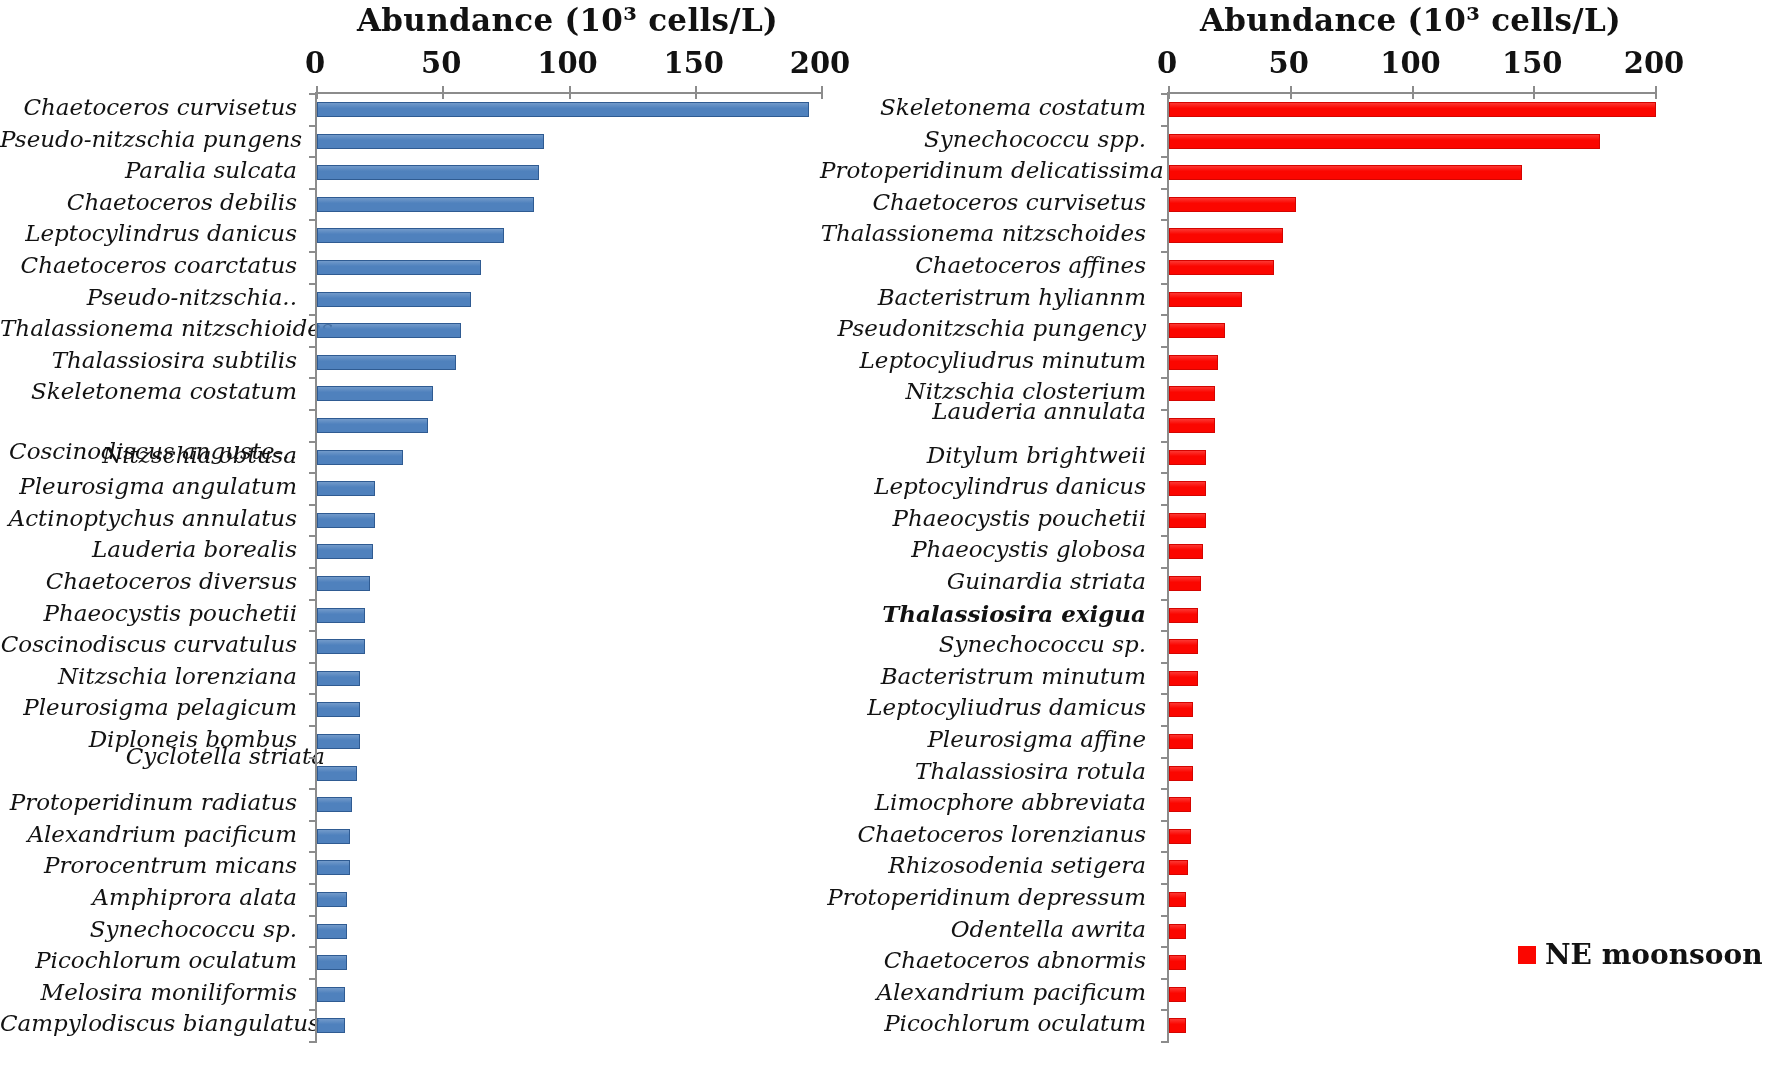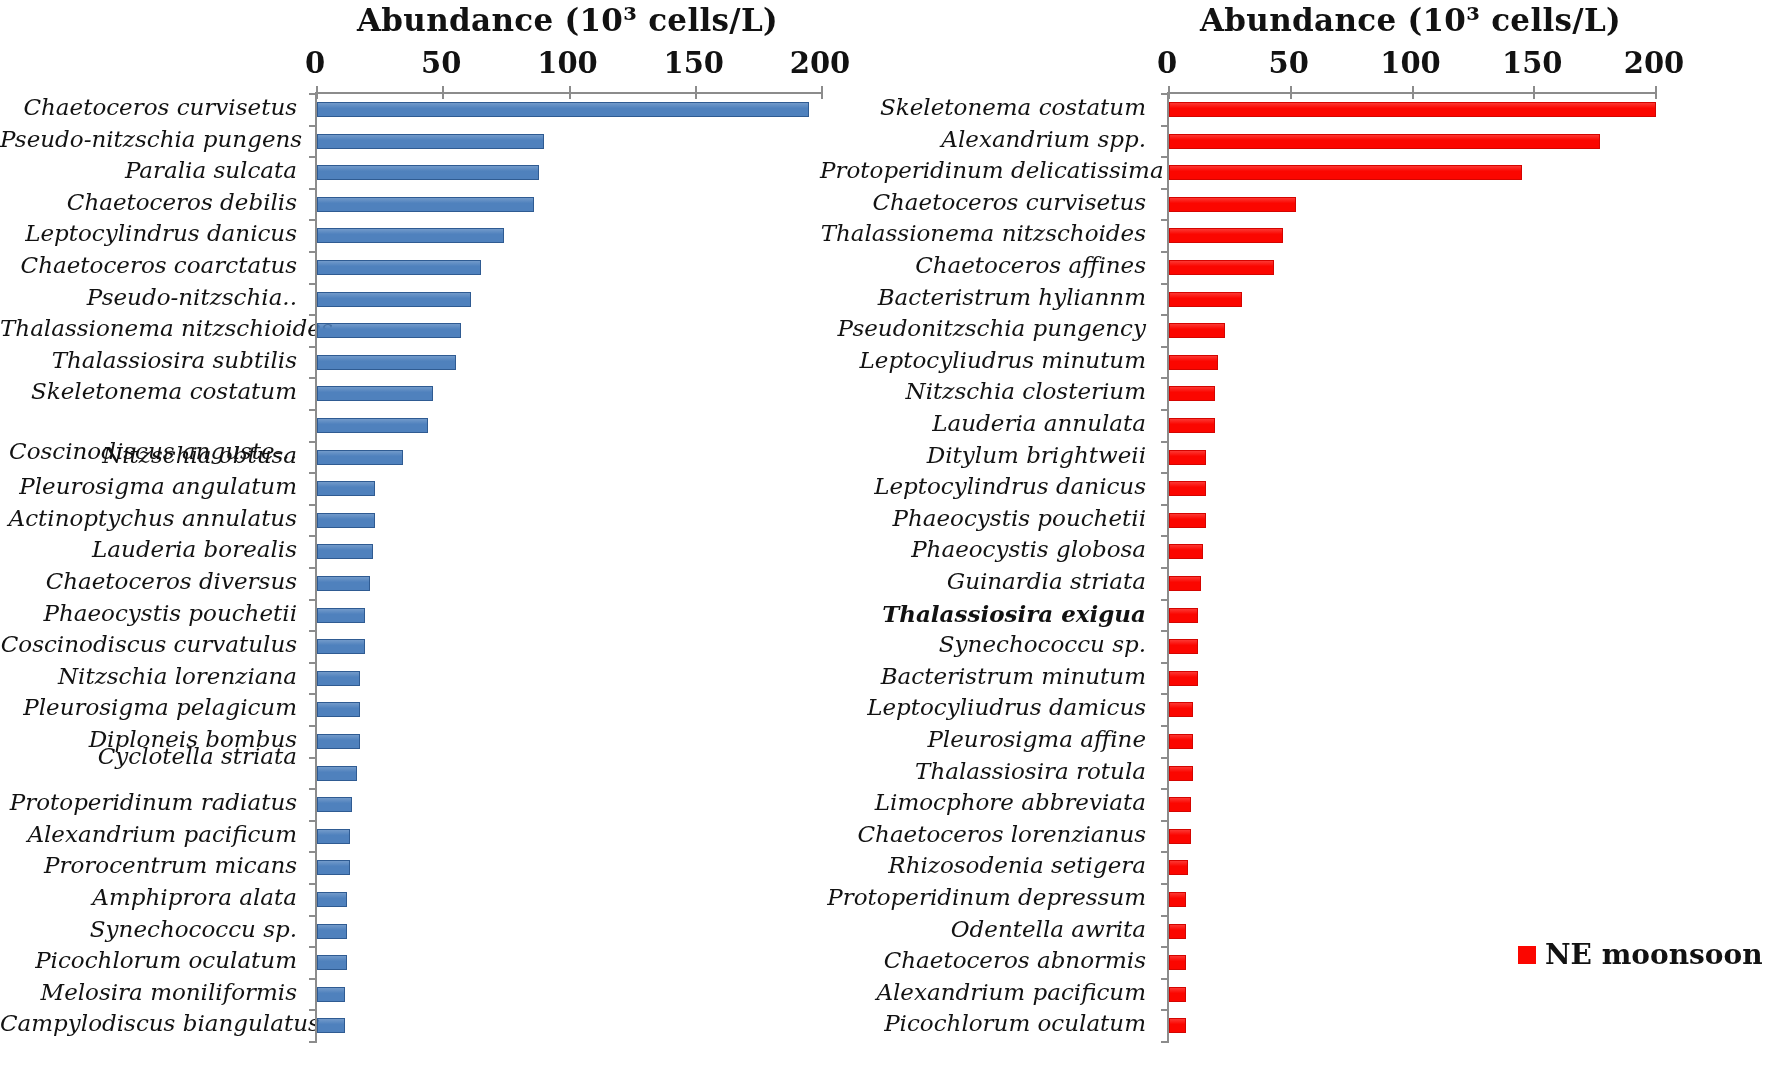--- a/index.html
+++ b/index.html
@@ -66,21 +66,21 @@
         <div class="cat-label" style="top: 347.6px;">Nitzschia obtusa</div>
         <div class="cat-label" style="top: 379.2px;">Pleurosigma angulatum</div>
         <div class="cat-label" style="top: 410.8px; font-style: italic;">Actinoptychus annulatus</div>
         <div class="cat-label" style="top: 442.4px;">Lauderia borealis</div>
         <div class="cat-label" style="top: 474px;">Chaetoceros diversus</div>
         <div class="cat-label" style="top: 505.6px;">Phaeocystis pouchetii</div>
         <div class="cat-label" style="top: 537.2px;">Coscinodiscus curvatulus</div>
         <div class="cat-label" style="top: 568.8px;">Nitzschia lorenziana</div>
         <div class="cat-label" style="top: 600.4px;">Pleurosigma pelagicum</div>
         <div class="cat-label" style="top: 632px;">Diploneis bombus</div>
-        <div class="cat-label" style="top: 649px;">Cyclotella striata</div>
+        <div class="cat-label" style="top: 649px; margin-left: 28px;">Cyclotella striata</div>
         <div class="cat-label" style="top: 695.2px;">Protoperidinum radiatus</div>
         <div class="cat-label" style="top: 726.8px;">Alexandrium pacificum</div>
         <div class="cat-label" style="top: 758.4px;">Prorocentrum micans</div>
         <div class="cat-label" style="top: 790px;">Amphiprora alata</div>
         <div class="cat-label" style="top: 821.6px;">Synechococcu sp.</div>
         <div class="cat-label" style="top: 853.2px;">Picochlorum oculatum</div>
         <div class="cat-label" style="top: 884.8px;">Melosira moniliformis</div>
         <div class="cat-label" style="top: 916.4px;">Campylodiscus biangulatus</div>
       </div>
     <div class="plot">
@@ -217,30 +217,30 @@
     <div class="chart-title">Abundance (10³ cells/L)</div>
     <div class="axis-ticks">
         <span class="tick-label" style="left: 0%;">0</span>
         <span class="tick-label" style="left: 25%;">50</span>
         <span class="tick-label" style="left: 50%;">100</span>
         <span class="tick-label" style="left: 75%;">150</span>
         <span class="tick-label" style="left: 100%;">200</span>
       </div>
     <div class="labels">
         <div class="cat-label" style="top: 0px;">Skeletonema costatum</div>
-        <div class="cat-label" style="top: 31.6px;">Alexandrium spp.</div>
+        <div class="cat-label" style="top: 31.6px;">Synechococcu spp.</div>
         <div class="cat-label" style="top: 63.2px;">Protoperidinum delicatissima</div>
         <div class="cat-label" style="top: 94.8px;">Chaetoceros curvisetus</div>
         <div class="cat-label" style="top: 126.4px;">Thalassionema nitzschoides</div>
         <div class="cat-label" style="top: 158px;">Chaetoceros affines</div>
         <div class="cat-label" style="top: 189.6px;">Bacteristrum hyliannm</div>
         <div class="cat-label" style="top: 221.2px;">Pseudonitzschia pungency</div>
         <div class="cat-label" style="top: 252.8px;">Leptocyliudrus minutum</div>
         <div class="cat-label" style="top: 284.4px;">Nitzschia closterium</div>
-        <div class="cat-label" style="top: 316px;">Lauderia annulata</div>
+        <div class="cat-label" style="top: 304px;">Lauderia annulata</div>
         <div class="cat-label" style="top: 347.6px;">Ditylum brightweii</div>
         <div class="cat-label" style="top: 379.2px;">Leptocylindrus danicus</div>
         <div class="cat-label" style="top: 410.8px;">Phaeocystis pouchetii</div>
         <div class="cat-label" style="top: 442.4px;">Phaeocystis globosa</div>
         <div class="cat-label" style="top: 474px;">Guinardia striata</div>
         <div class="cat-label" style="top: 505.6px; font-weight: bold;">Thalassiosira exigua</div>
         <div class="cat-label" style="top: 537.2px;">Synechococcu sp.</div>
         <div class="cat-label" style="top: 568.8px;">Bacteristrum minutum</div>
         <div class="cat-label" style="top: 600.4px;">Leptocyliudrus damicus</div>
         <div class="cat-label" style="top: 632px;">Pleurosigma affine</div>

